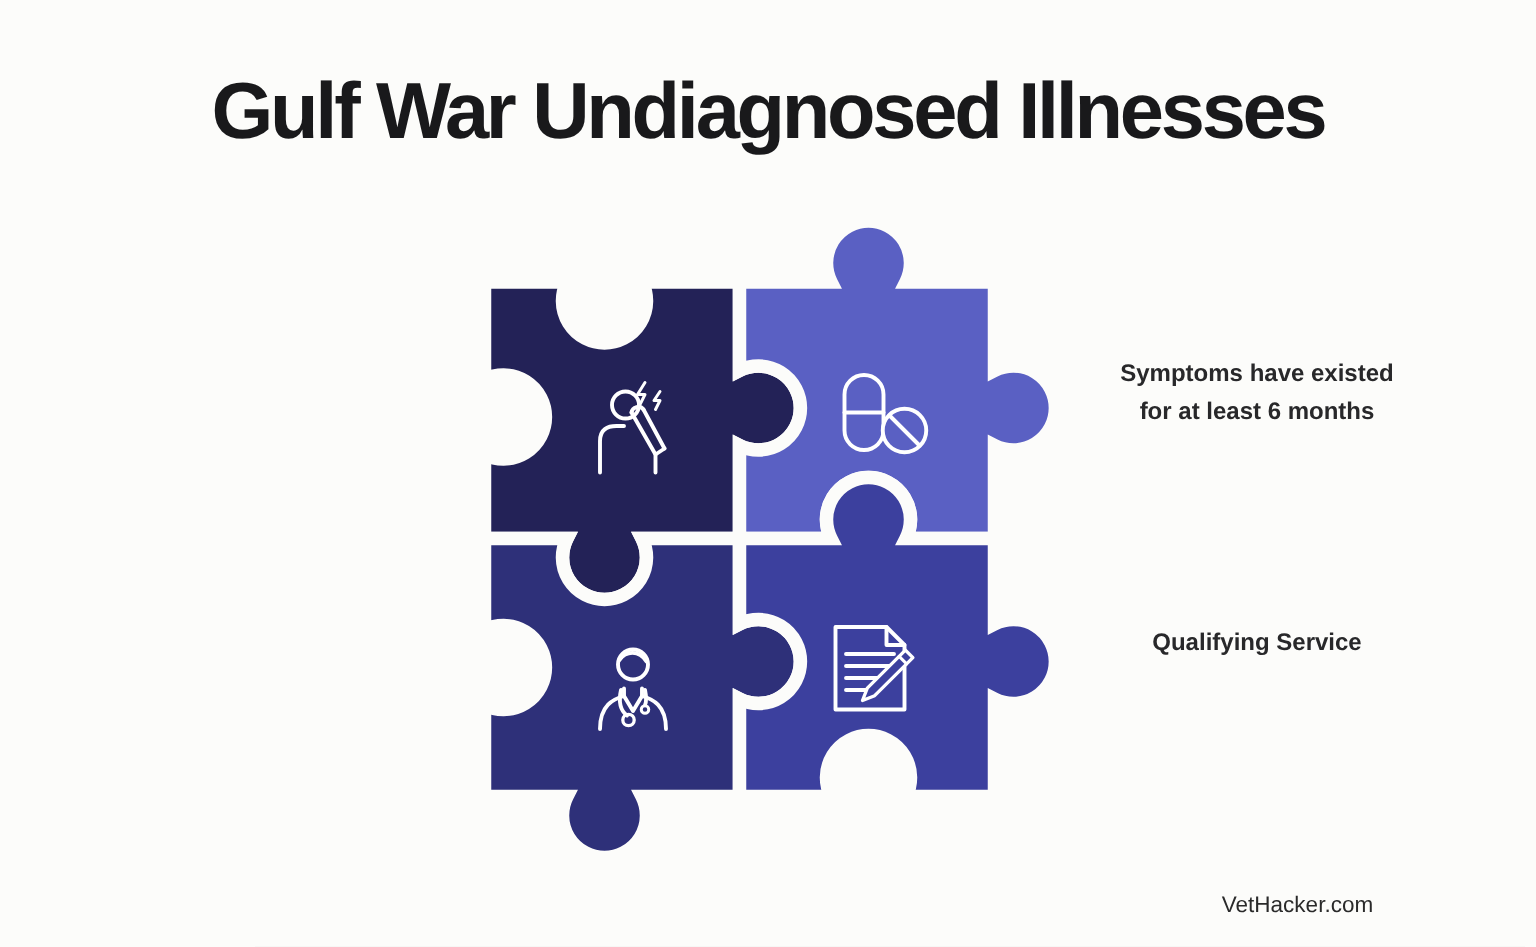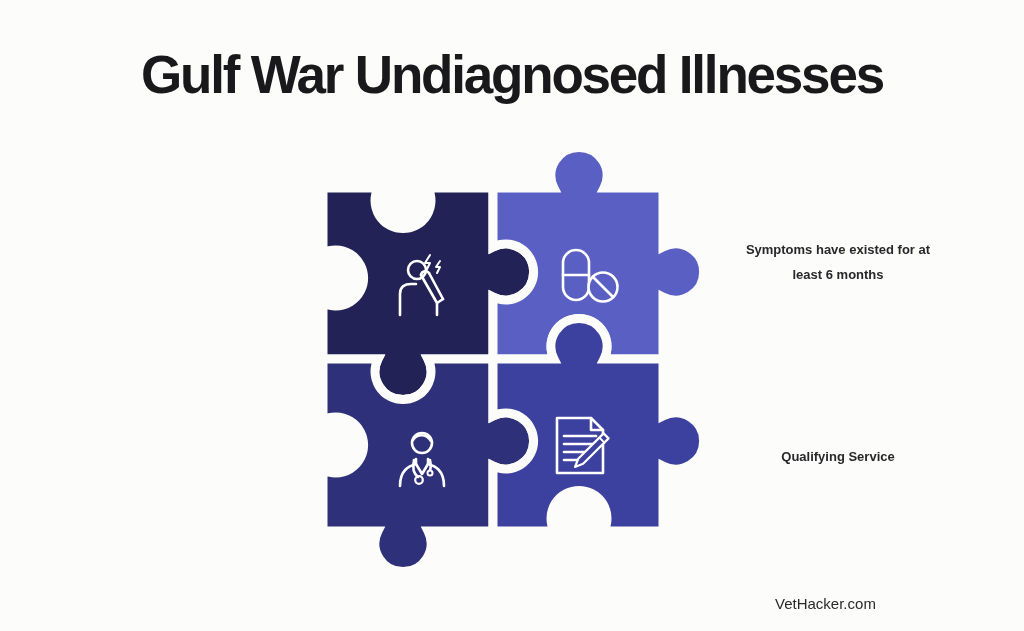--- a/index.html
+++ b/index.html
@@ -35,32 +35,33 @@
   .icon{
     fill:none;
     stroke:#ffffff;
     stroke-width:2.6;
     stroke-linecap:round;
     stroke-linejoin:round;
   }
   .label{
     position:absolute;
     text-align:center;
-    font-size:13px;
+    font-size:16px;
     line-height:25px;
     font-weight:700;
     color:#28282a;
   }
   .label-tl{left:62px;top:266px;width:250px;}
   .label-tr{left:738px;top:237px;width:200px;}
   .label-bl{left:84px;top:407px;width:205px;}
-  .label-br{left:727px;top:444px;width:222px;}
+  .label-br{left:727px;top:416px;width:222px;}
   .footer-brand{
     position:absolute;
     left:775px;top:595px;width:180px;
+    text-align:center;
     font-size:15px;
     font-weight:400;
     color:#2a2a2a;
   }
 </style>
 </head>
 <body>
 
 <div class="stage">
 

